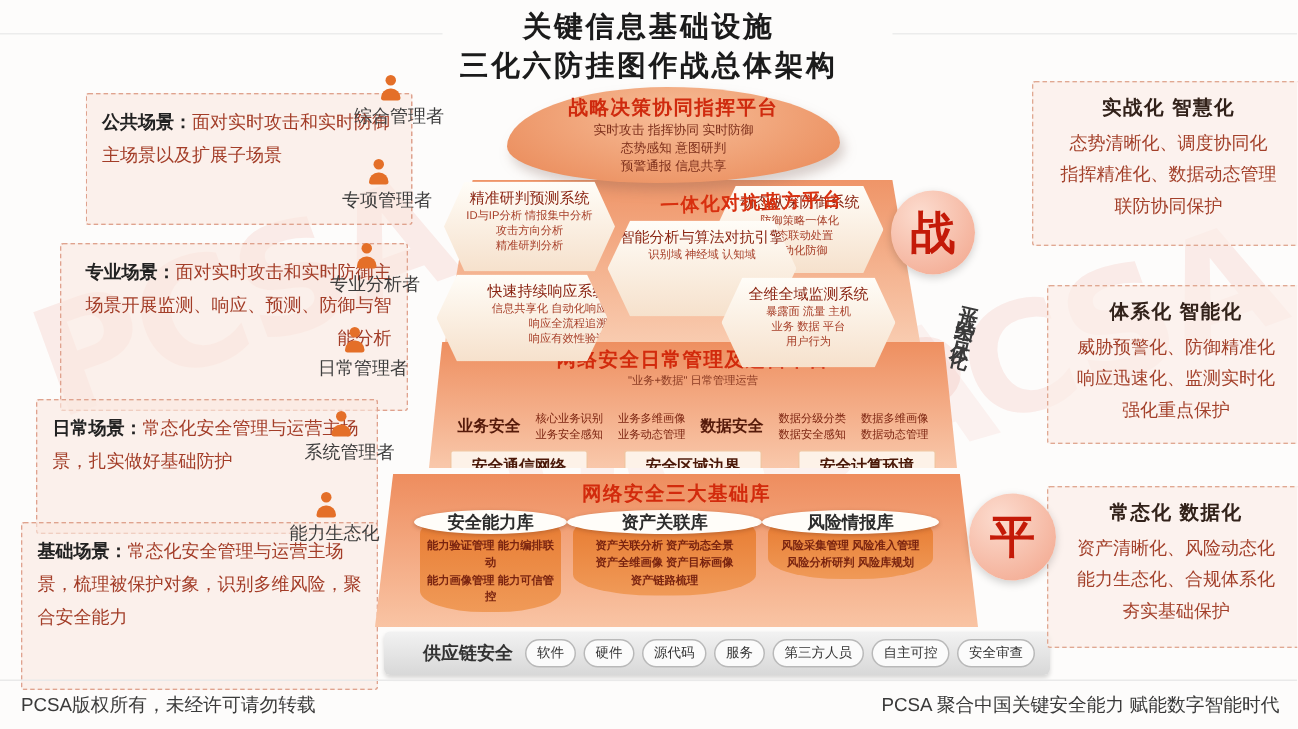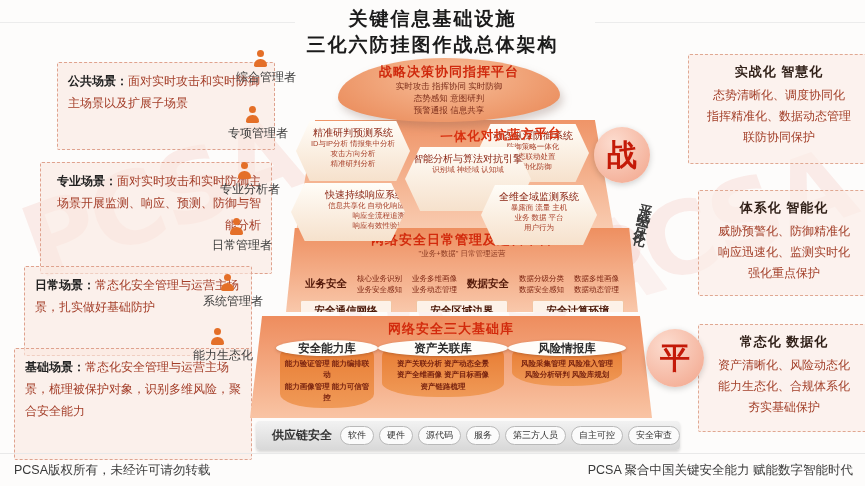--- a/index.html
+++ b/index.html
@@ -72,21 +72,21 @@
   .cyl1{width:102px;} .cyl2{width:130px;} .cyl3{width:118px;}
   .cyl-top{height:16px;background:#fffdf9;border-radius:50%;font-size:11.5px;font-weight:bold;
            color:#2c2c2c;display:flex;align-items:center;justify-content:center;
            box-shadow:0 1px 3px rgba(140,70,40,.45);position:relative;z-index:2;}
   .cyl-body{margin:-6px 4px 0;background:linear-gradient(180deg,#e87e35,#f09a58);
             border-radius:6px 6px 45% 45%/6px 6px 14px 14px;padding:8px 2px 5px;
             font-size:7.5px;font-weight:bold;color:#7a2410;line-height:1.5;text-align:center;}
   
   .supply{left:256px;top:421px;width:392px;height:29px;background:linear-gradient(180deg,#f2f2f2,#d8d8d8);
           border-radius:4px;box-shadow:0 2px 3px rgba(0,0,0,.15);display:flex;align-items:center;
-          padding:0 16px;gap:5px;z-index:2;}
+          padding:0 26px;gap:5px;z-index:2;}
   .sp-label{font-size:12px;font-weight:bold;color:#333;margin-right:3px;white-space:nowrap;}
   .pill{background:#fbfbfb;border:1px solid #b9b9b9;border-radius:10px;font-size:9px;color:#333;
         padding:2px 7px;white-space:nowrap;}
   
   .wp-circle{border-radius:50%;background:radial-gradient(circle at 35% 28%,#fcdccf,#f2a48a);
              display:flex;align-items:center;justify-content:center;z-index:3;
              box-shadow:0 2px 6px rgba(0,0,0,.18);}
   .war{left:594px;top:127px;width:56px;height:56px;}
   .peace{left:646px;top:329px;width:58px;height:58px;}
   .wp-char{font-size:30px;font-weight:900;color:#c41a08;}

